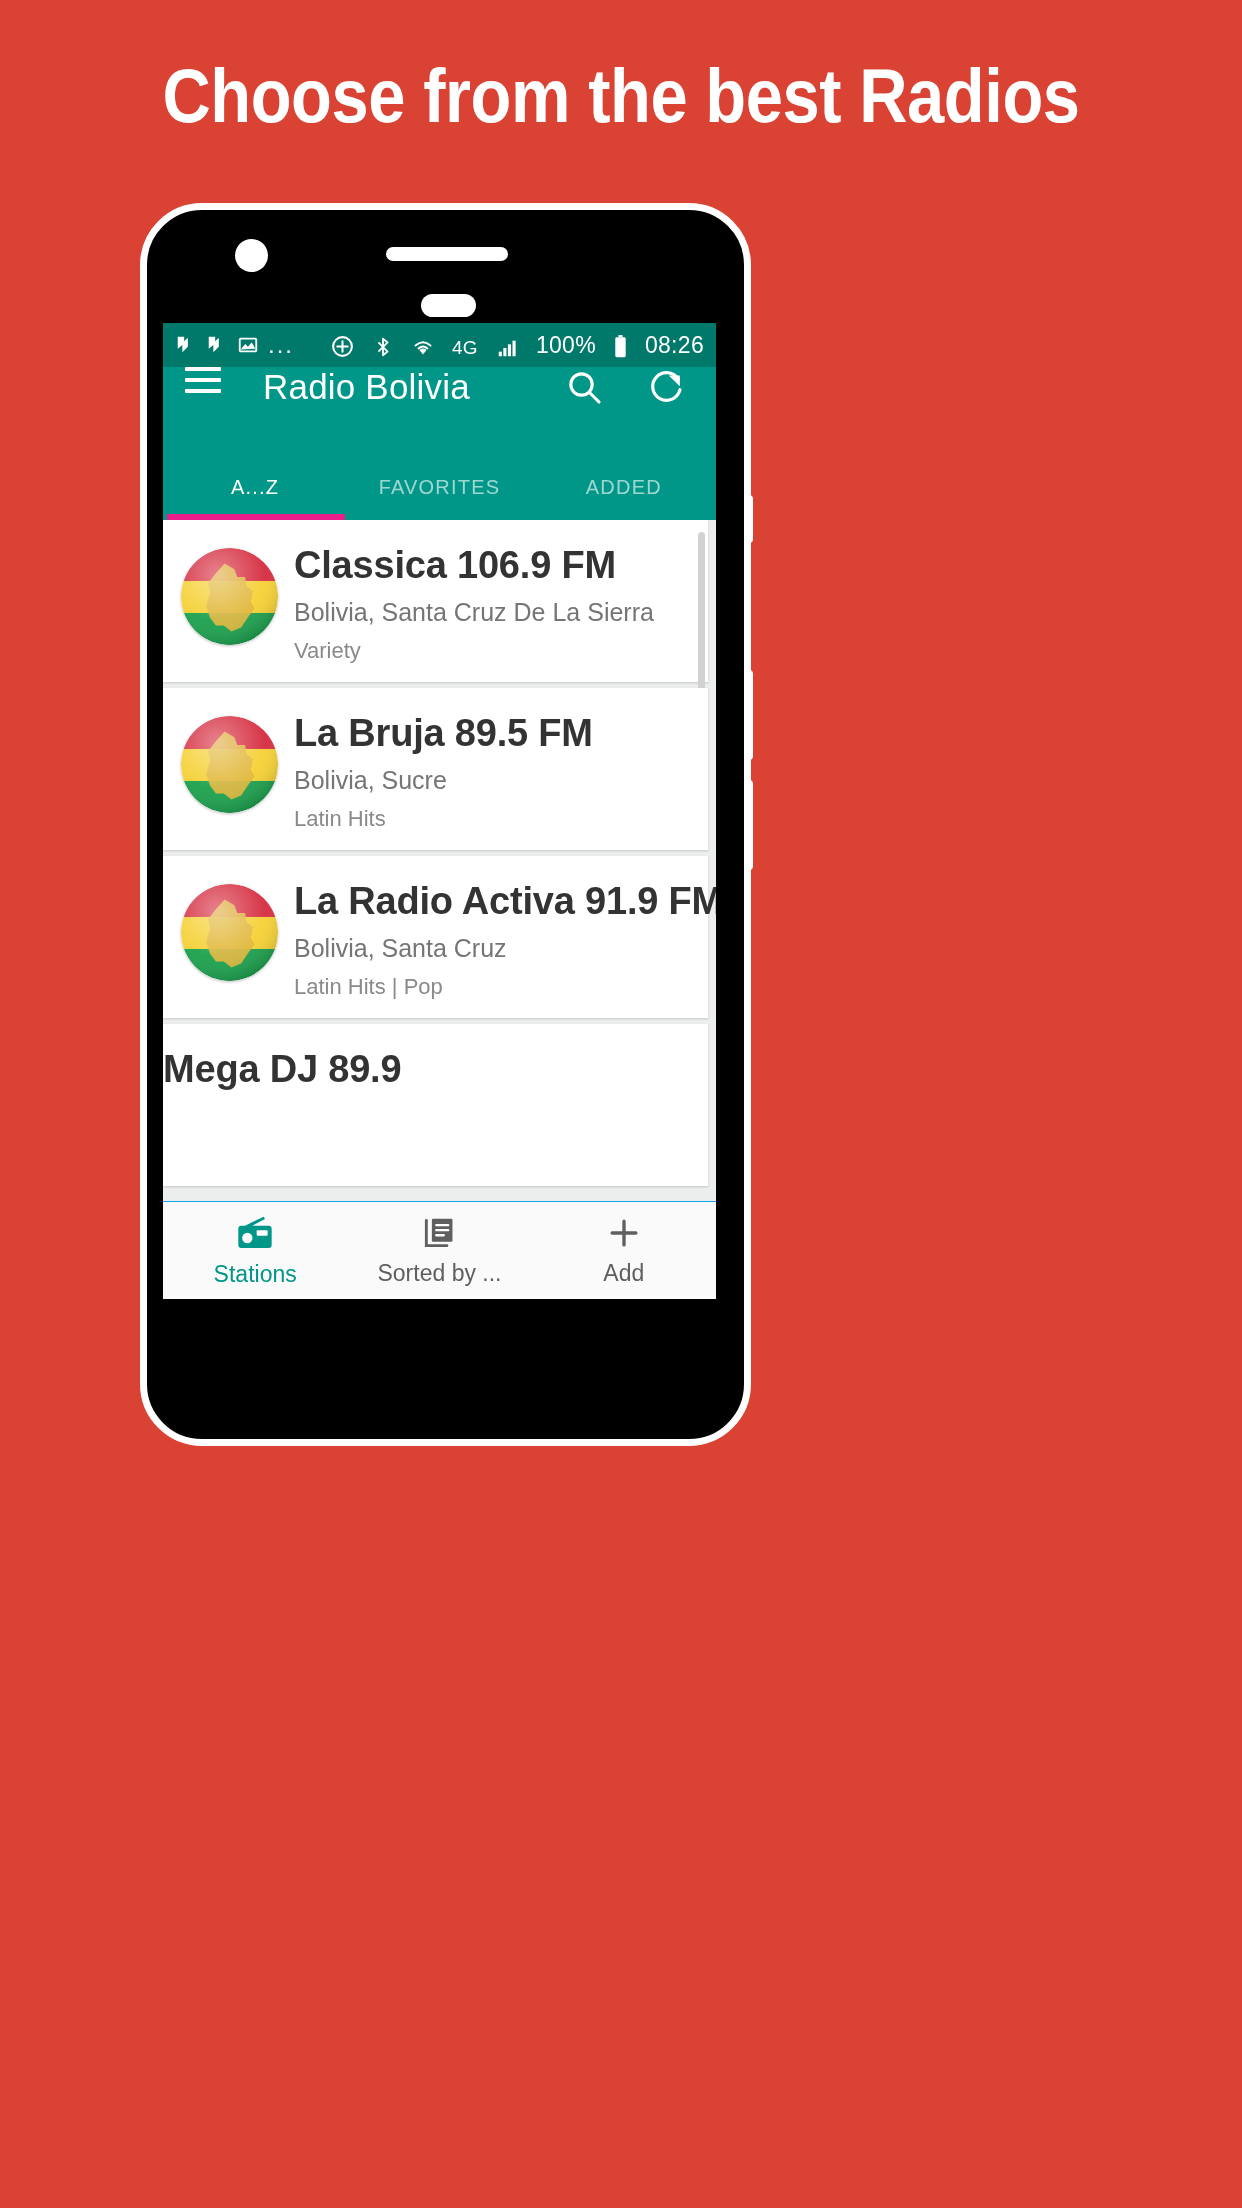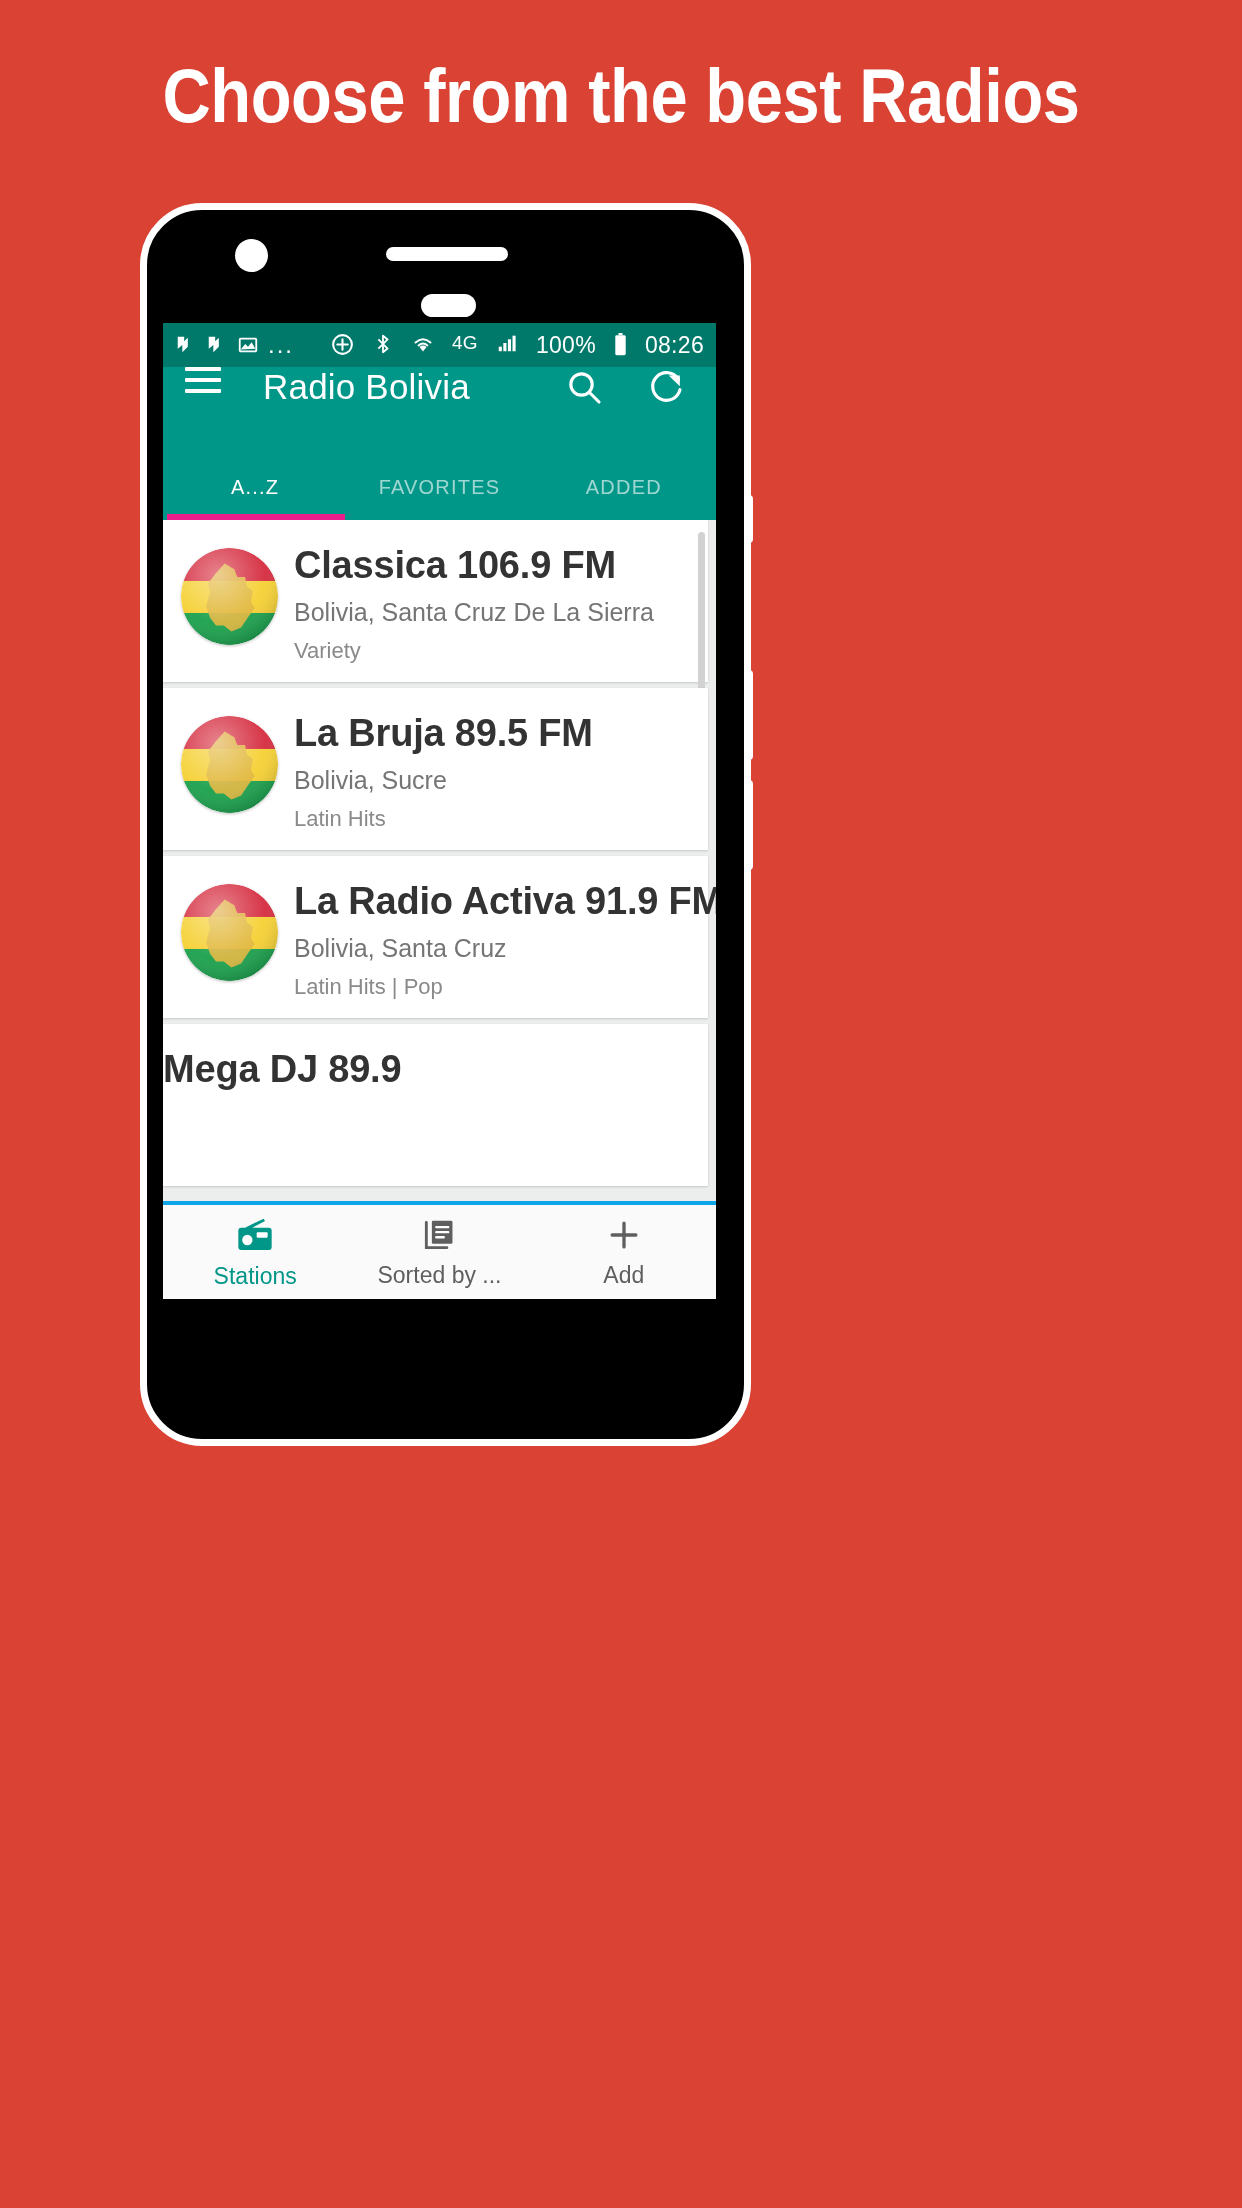--- a/index.html
+++ b/index.html
@@ -70,21 +70,21 @@
 
   
   .statusbar {
     height: 44px;
     background: #00796b;
     display: flex; align-items: center;
     padding: 0 12px;
     color: #ffffff;
   }
   .sb-left { display: flex; align-items: center; gap: 9px; flex: 1; }
-  .sb-right { display: flex; align-items: flex-start; gap: 17px; }
+  .sb-right { display: flex; align-items: flex-end; gap: 17px; }
   .sb-text { font-size: 23px; color: #ffffff; letter-spacing: 0.3px; }
   .sb-dots { font-size: 24px; letter-spacing: 2px; line-height: 0.6; color:#fff; }
   svg.ic { display: block; }
 
   
   .appbar {
     height: 88px;
     background: #009688;
     display: flex; align-items: flex-start;
     padding: 0 22px;
@@ -163,21 +163,21 @@
     width: 7px; height: 210px; border-radius: 4px;
     background: #d2d2d2;
   }
 
   
   .bottomnav {
     position: absolute; left: 0; bottom: 0;
     width: 553px; height: 98px;
     background: #fafafa;
     display: flex;
-    border-top: 4px solid #0ea5e9;
+    border-top: 1px solid #0ea5e9;
   }
   .bn-item {
     flex: 1;
     display: flex; flex-direction: column;
     align-items: center; justify-content: center;
     gap: 8px;
     cursor: pointer;
   }
   .bn-label { font-size: 23px; color: #5f5f5f; }
   .bn-item.active .bn-label { color: #009688; }

